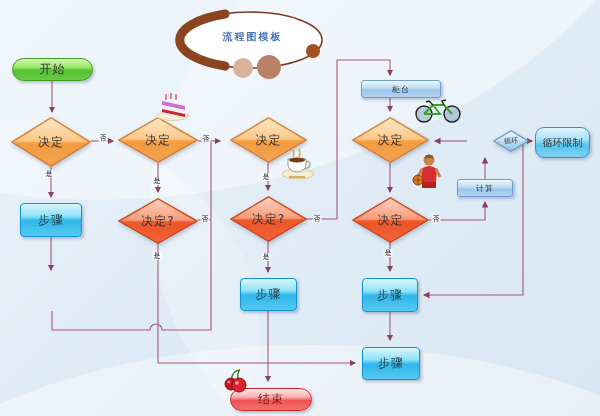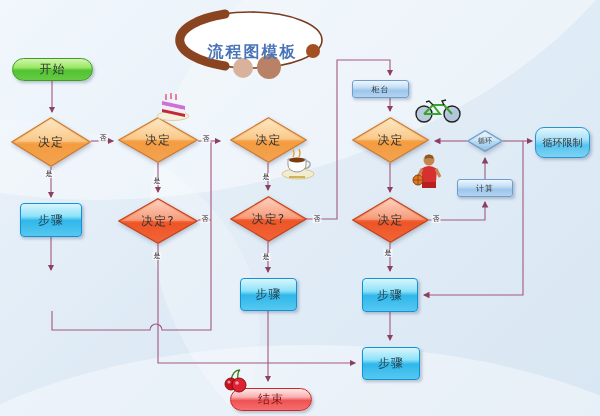--- a/index.html
+++ b/index.html
@@ -47,22 +47,22 @@
 
   .elabel{
     position:absolute;z-index:4;transform:translate(-50%,-50%);
     font-size:7px;color:#222;background:rgba(248,248,250,.85);
     padding:0 1px;line-height:8px;
   }
   .icon{position:absolute;z-index:5;}
 
   .titleblob{position:absolute;left:172px;top:6px;width:160px;height:76px;z-index:3;}
   .titletext{
-    position:absolute;left:190px;top:42px;width:125px;z-index:4;text-align:center;
-    font-size:16px;color:#4a74b8;letter-spacing:2px;font-weight:bold;
+    position:absolute;left:190px;top:30px;width:125px;z-index:4;text-align:center;
+    font-size:10px;color:#4a74b8;letter-spacing:2px;font-weight:bold;
   }
 </style>
 </head>
 <body>
 
 <div id="stage">
   <div class="bgdec bg1"></div>
   <div class="bgdec bg2"></div>
   <div class="bgdec bg4"></div>
   <div class="bgdec bg3"></div>
@@ -161,21 +161,21 @@
     <div class="node red shape-diamond" style="left: 230px; top: 196px; width: 77px; height: 46px;">
       <svg width="77" height="46">
         <polygon points="38.5,0.8 76.2,23 38.5,45.2 0.8,23" fill="url(#dgR)" stroke="#c64318" stroke-width="1.2"></polygon>
         <polygon points="38.5,3 73,23 4,23" fill="rgba(255,255,255,0.22)"></polygon>
       </svg>
       <span class="nlabel">决定?</span>
     </div>
     <div class="node cyan shape-rect" style="left: 240px; top: 278px; width: 57px; height: 33px;">
       <span class="nlabel">步骤</span>
     </div>
-    <div class="node lightblue shape-rect" style="left: 352px; top: 80px; width: 57px; height: 18px;">
+    <div class="node lightblue shape-rect" style="left: 361px; top: 80px; width: 80px; height: 18px;">
       <span class="nlabel">柜台</span>
     </div>
     <div class="node orange shape-diamond" style="left: 352px; top: 117px; width: 77px; height: 46px;">
       <svg width="77" height="46">
         <polygon points="38.5,0.8 76.2,23 38.5,45.2 0.8,23" fill="url(#dgO)" stroke="#cf7b2e" stroke-width="1.2"></polygon>
         <polygon points="38.5,3 73,23 4,23" fill="rgba(255,255,255,0.22)"></polygon>
       </svg>
       <span class="nlabel">决定</span>
     </div>
     <div class="node red shape-diamond" style="left: 352px; top: 197px; width: 77px; height: 46px;">
@@ -187,21 +187,21 @@
     </div>
     <div class="node cyan shape-rect" style="left: 362px; top: 278px; width: 56px; height: 34px;">
       <span class="nlabel">步骤</span>
     </div>
     <div class="node cyan shape-rect" style="left: 362px; top: 347px; width: 58px; height: 33px;">
       <span class="nlabel">步骤</span>
     </div>
     <div class="node lightblue shape-rect" style="left: 457px; top: 179px; width: 56px; height: 18px; padding-left: 12px;">
       <span class="nlabel">计算</span>
     </div>
-    <div class="node blue shape-diamond" style="left: 467px; top: 130px; width: 36px; height: 22px;">
+    <div class="node blue shape-diamond" style="left: 493px; top: 130px; width: 36px; height: 22px;">
       <svg width="36" height="22">
         <polygon points="18,0.8 35.2,11 18,21.2 0.8,11" fill="url(#dgB)" stroke="#6a9cc8" stroke-width="1.2"></polygon>
         <polygon points="18,3 32,11 4,11" fill="rgba(255,255,255,0.22)"></polygon>
       </svg>
       <span class="nlabel">循环</span>
     </div>
     <div class="node cyanround shape-rect" style="left: 535px; top: 127px; width: 55px; height: 31px;">
       <span class="nlabel">循环限制</span>
     </div>
     <div class="node redstad shape-stadium" style="left: 230px; top: 388px; width: 82px; height: 23px;">

